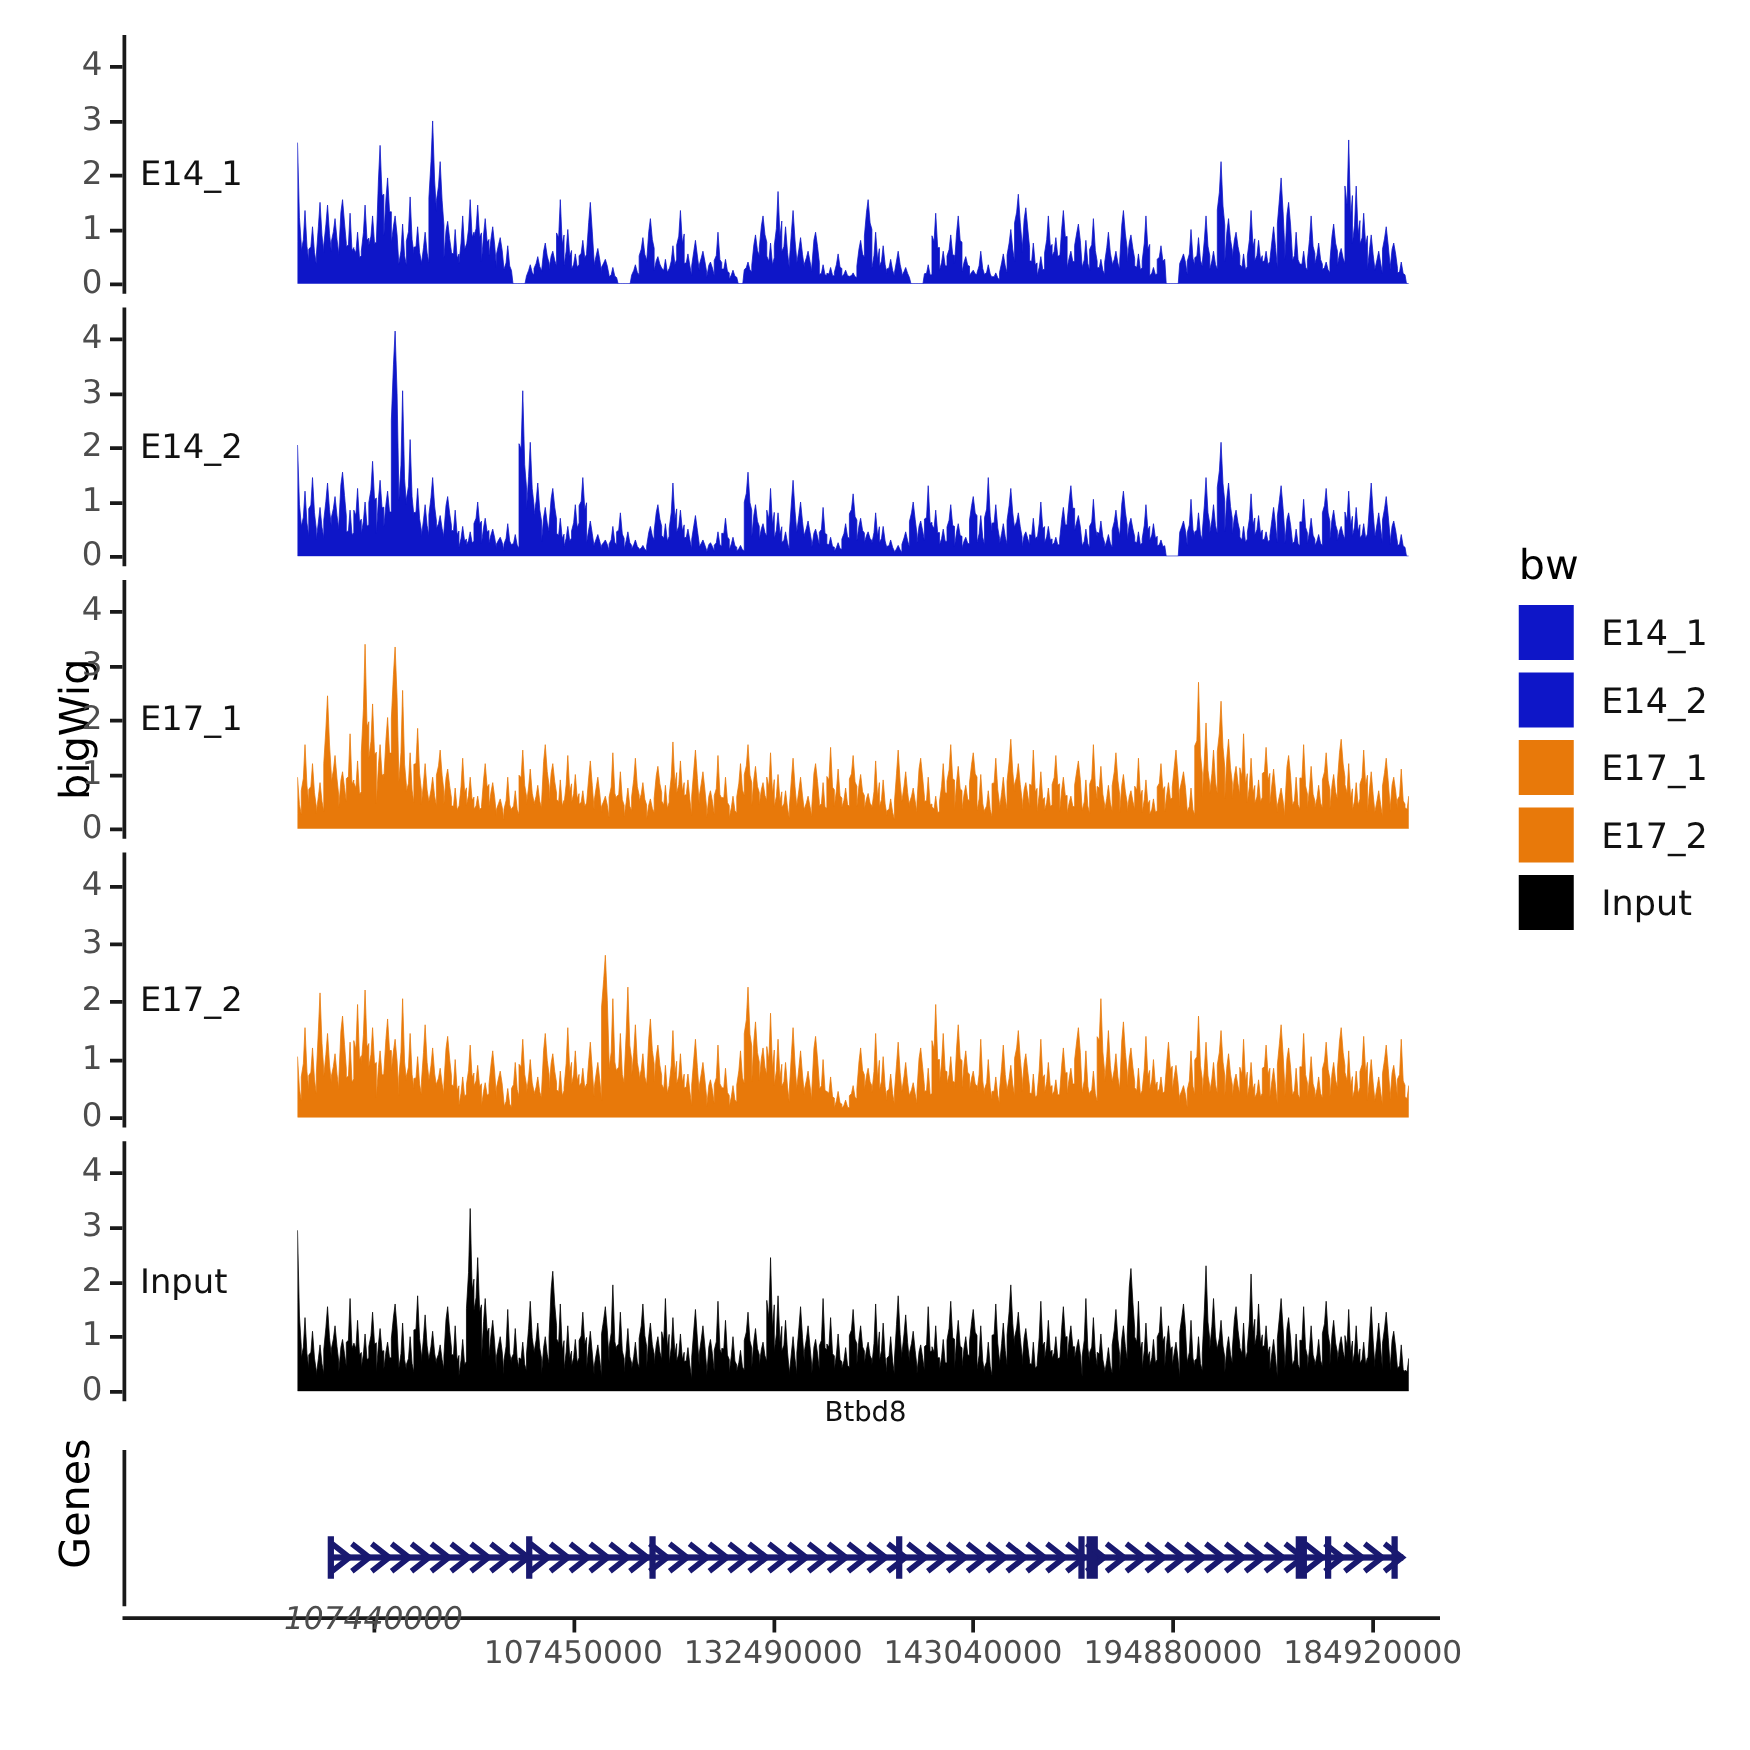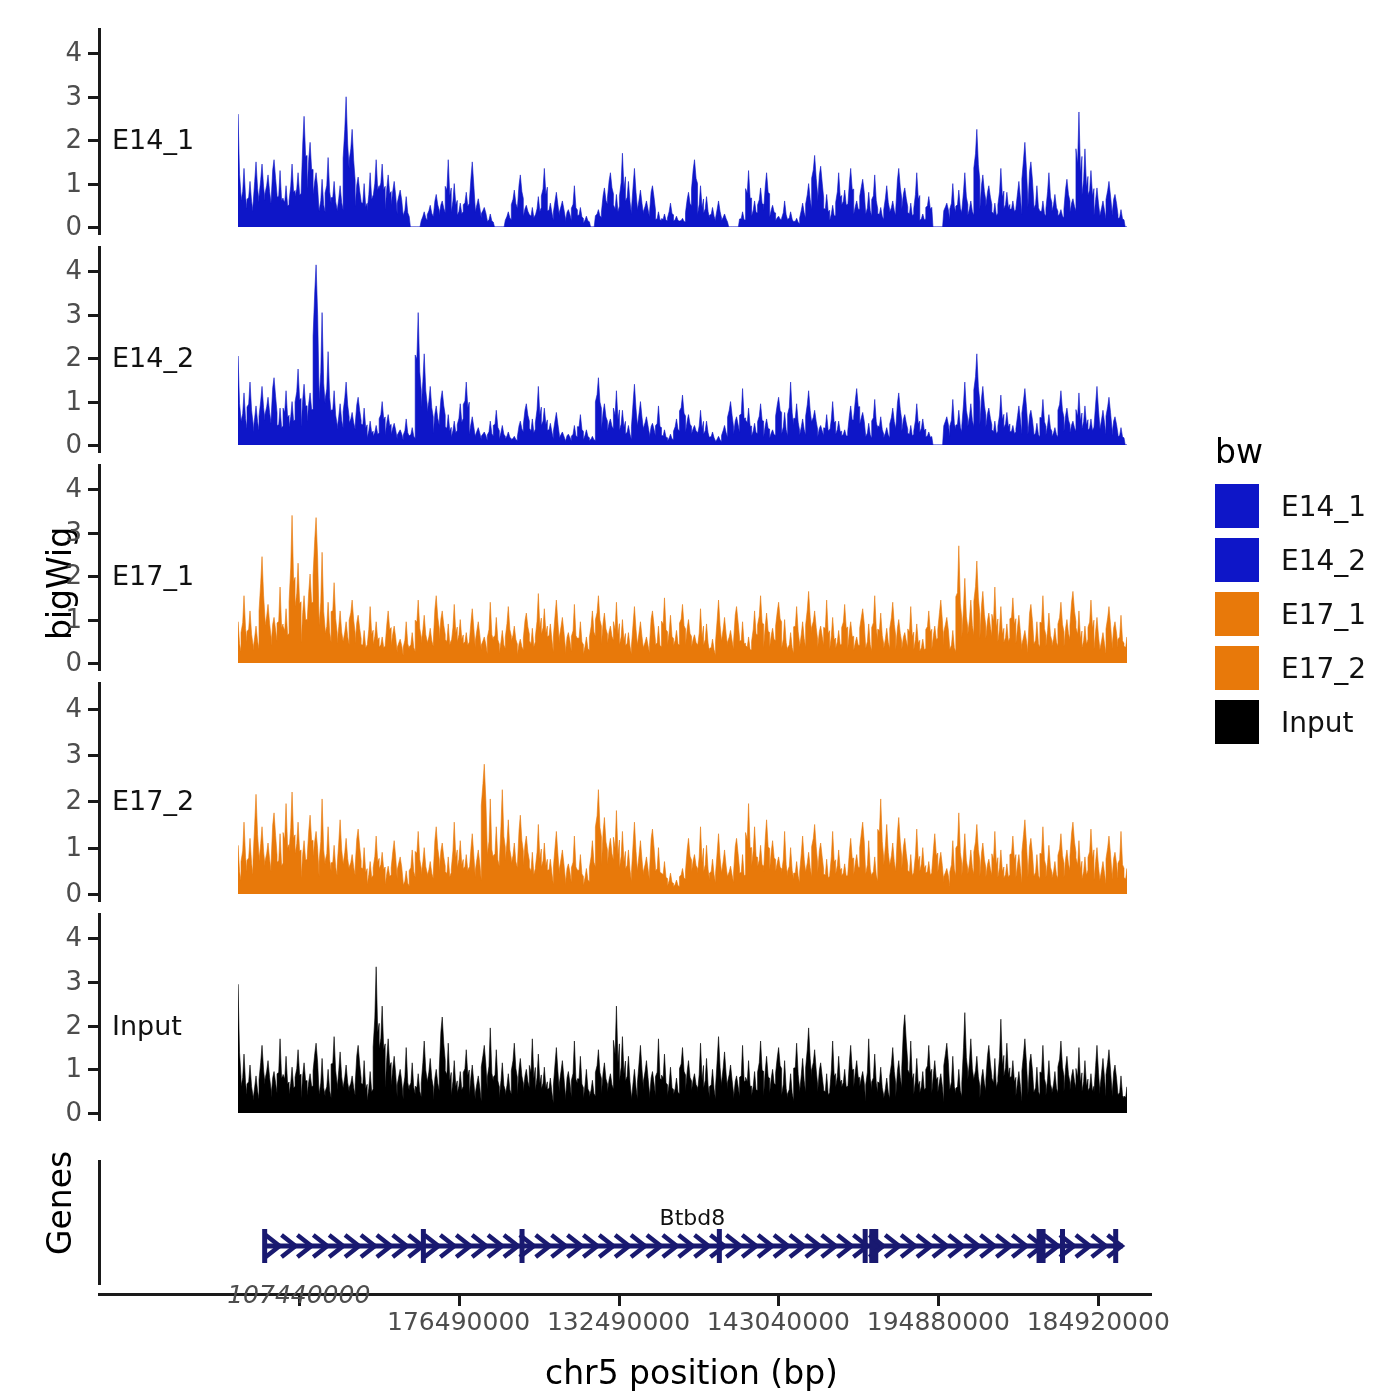--- a/index.html
+++ b/index.html
@@ -187,35 +187,34 @@
         <path d="M758.4043055555555,28 L772.4043055555555,39 L758.4043055555555,50" fill="none" stroke="#191970" stroke-width="4.5" stroke-linejoin="miter"></path>
         <path d="M774.2910648148148,28 L788.2910648148148,39 L774.2910648148148,50" fill="none" stroke="#191970" stroke-width="4.5" stroke-linejoin="miter"></path>
         <path d="M790.177824074074,28 L804.177824074074,39 L790.177824074074,50" fill="none" stroke="#191970" stroke-width="4.5" stroke-linejoin="miter"></path>
         <path d="M806.0645833333333,28 L820.0645833333333,39 L806.0645833333333,50" fill="none" stroke="#191970" stroke-width="4.5" stroke-linejoin="miter"></path>
         <path d="M821.9513425925926,28 L835.9513425925926,39 L821.9513425925926,50" fill="none" stroke="#191970" stroke-width="4.5" stroke-linejoin="miter"></path>
         <path d="M837.8381018518518,28 L851.8381018518518,39 L837.8381018518518,50" fill="none" stroke="#191970" stroke-width="4.5" stroke-linejoin="miter"></path>
         <path d="M853.7248611111111,28 L867.7248611111111,39 L853.7248611111111,50" fill="none" stroke="#191970" stroke-width="4.5" stroke-linejoin="miter"></path>
         <path d="M869.6116203703702,28 L883.6116203703702,39 L869.6116203703702,50" fill="none" stroke="#191970" stroke-width="4.5" stroke-linejoin="miter"></path>
       </svg>
     </div>
-    <div id="gene-label" style="font-size: 22px; left: 659.612px; top: 1205px;">Btbd8</div>
+    <div id="gene-label" style="font-size: 22px; left: 659.612px; top: 1118px;">Btbd8</div>
     <div class="haxis" style="left: 98px; top: 1293px; width: 1054px;"></div>
     <div class="htick" style="left: 297.759px; top: 1296px;"></div>
     <div class="xtick-lab" style="left: 188.759px; top: 1282px; width: 220px; font-style: italic;">107440000</div>
     <div class="htick" style="left: 457.651px; top: 1296px;"></div>
-    <div class="xtick-lab" style="left: 348.651px; top: 1309px; width: 220px;">176490000</div>
+    <div class="xtick-lab" style="left: 348.651px; top: 1309px; width: 220px;">107450000</div>
     <div class="htick" style="left: 617.543px; top: 1296px;"></div>
     <div class="xtick-lab" style="left: 508.543px; top: 1309px; width: 220px;">132490000</div>
     <div class="htick" style="left: 777.435px; top: 1296px;"></div>
     <div class="xtick-lab" style="left: 668.435px; top: 1309px; width: 220px;">143040000</div>
     <div class="htick" style="left: 937.327px; top: 1296px;"></div>
     <div class="xtick-lab" style="left: 828.327px; top: 1309px; width: 220px;">194880000</div>
     <div class="htick" style="left: 1097.22px; top: 1296px;"></div>
     <div class="xtick-lab" style="left: 988.219px; top: 1309px; width: 220px;">184920000</div>
-    <div class="axis-title" style="left: 545px; top: 1353px;">chr5 position (bp)</div>
     <div class="legend-title" style="left: 1215px; top: 432px;">bw</div>
     <div class="legend-row" style="left: 1215px; top: 484px;">
       <div class="legend-key" style="background: rgb(14, 22, 200);"></div>
       <span class="legend-lab">E14_1</span>
     </div>
     <div class="legend-row" style="left: 1215px; top: 538px;">
       <div class="legend-key" style="background: rgb(14, 22, 200);"></div>
       <span class="legend-lab">E14_2</span>
     </div>
     <div class="legend-row" style="left: 1215px; top: 592px;">

